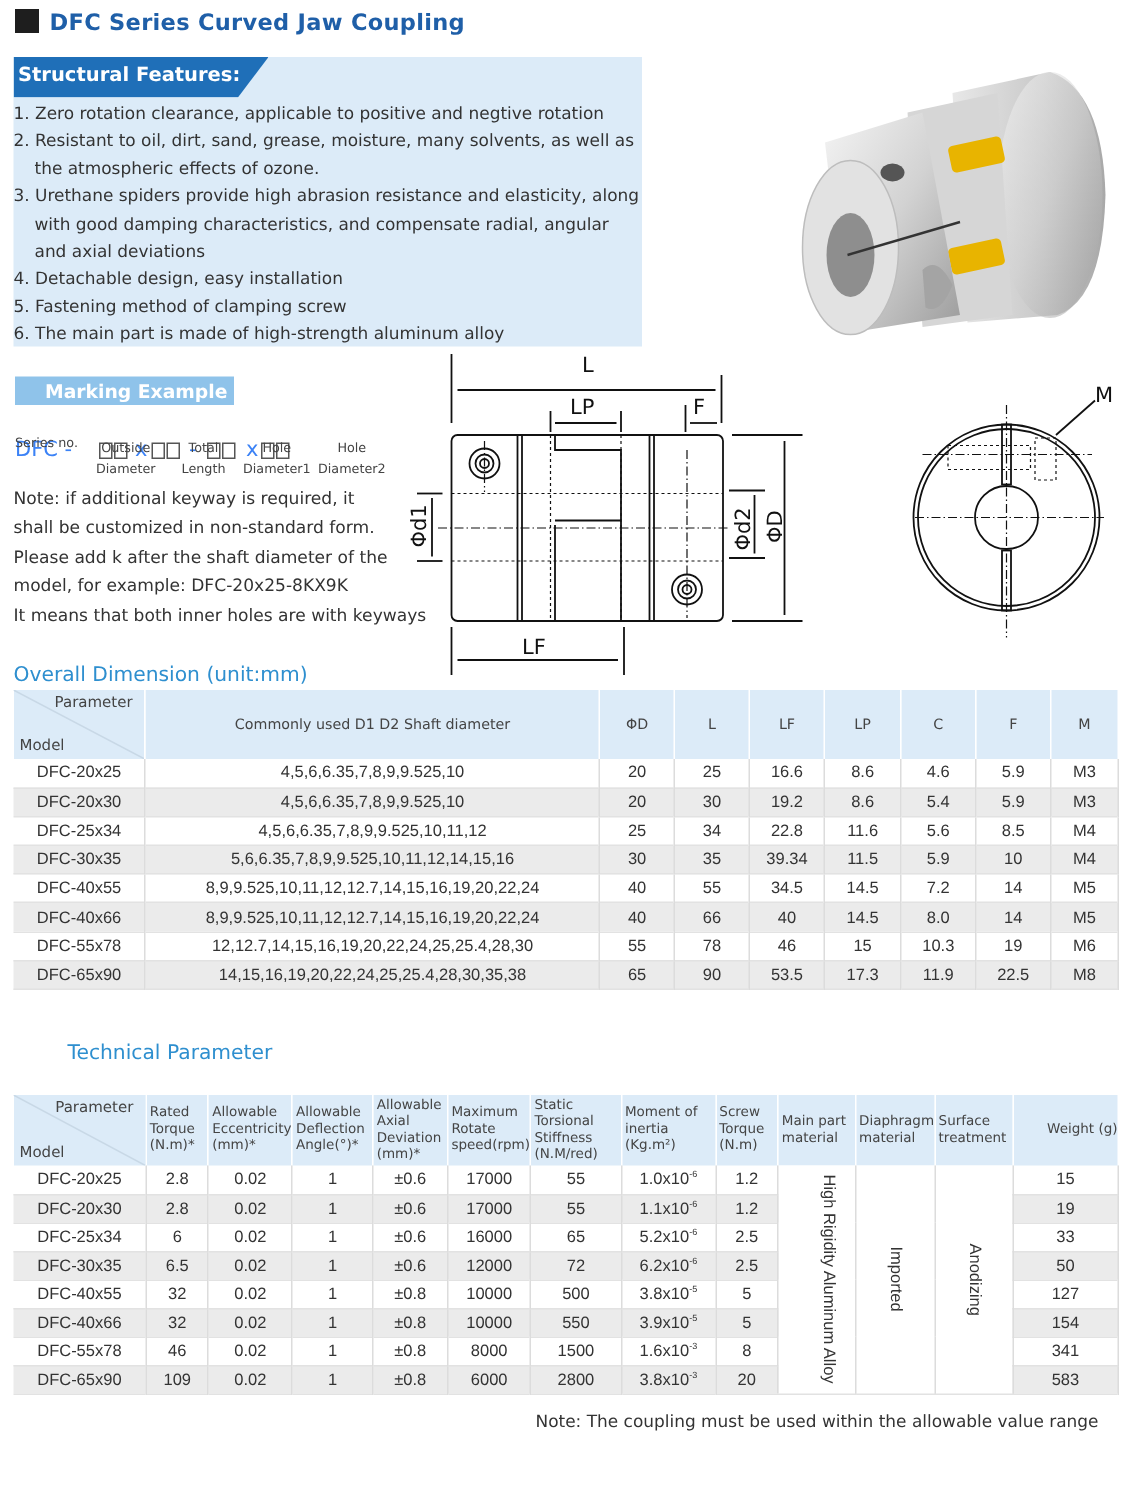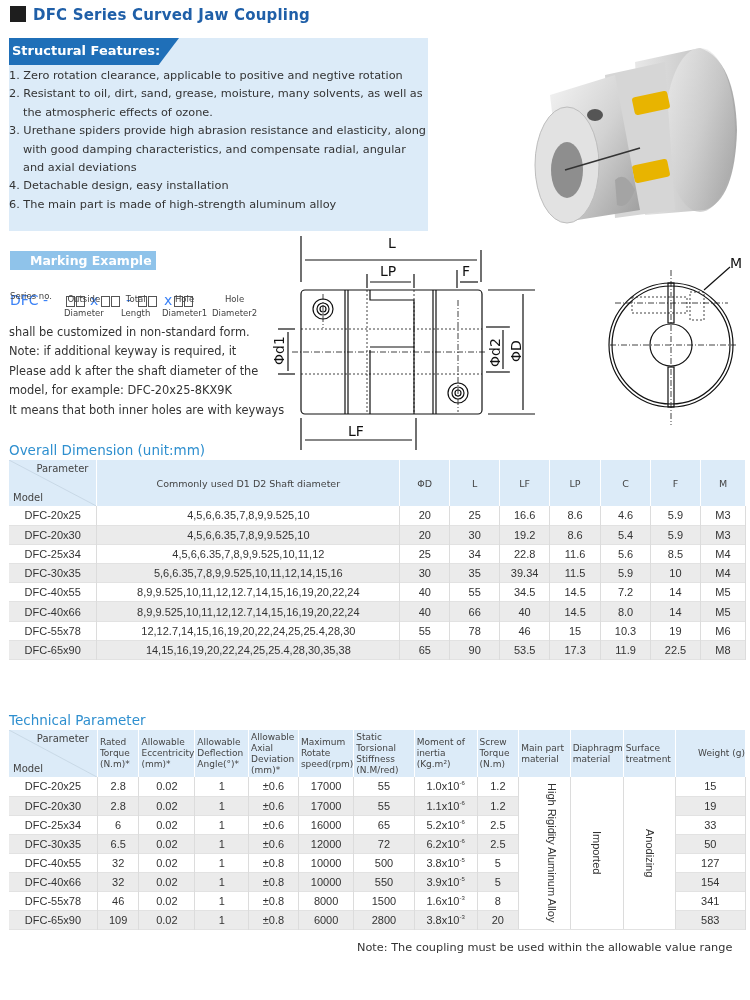--- a/index.html
+++ b/index.html
@@ -67,20 +67,21 @@
 </div>
 
 <div class="features-box">
   <div class="features-banner"></div>
   <div class="features-heading">Structural Features:</div>
   <div class="features-list">
     <div class="item">1. Zero rotation clearance, applicable to positive and negtive rotation</div>
     <div class="item">2. Resistant to oil, dirt, sand, grease, moisture, many solvents, as well as the atmospheric effects of ozone.</div>
     <div class="item">3. Urethane spiders provide high abrasion resistance and elasticity, along with good damping characteristics, and compensate radial, angular and axial deviations</div>
     <div class="item">4. Detachable design, easy installation</div>
+    <div class="item">5. Fastening method of clamping screw</div>
     <div class="item">6. The main part is made of high-strength aluminum alloy</div>
   </div>
 </div>
 
 <svg class="product-photo" viewBox="0 0 240 185">
   <defs>
     <linearGradient id="metal" x1="0" y1="0" x2="1" y2="1">
       <stop offset="0" stop-color="#f4f4f4"></stop>
       <stop offset="0.5" stop-color="#d2d2d2"></stop>
       <stop offset="1" stop-color="#9c9c9c"></stop>
@@ -131,22 +132,22 @@
     <div>Hole</div>
       <div>Diameter1</div>
   </div>
   <div class="code-sub" style="left:202px; top:17px;">
     <div>Hole</div>
       <div>Diameter2</div>
   </div>
 </div>
 
 <div class="note-text">
+  <div>Note: if additional keyway is required, it</div>
   <div>shall be customized in non-standard form.</div>
-  <div>Note: if additional keyway is required, it</div>
   <div>Please add k after the shaft diameter of the</div>
   <div>model, for example: DFC-20x25-8KX9K</div>
   <div>It means that both inner holes are with keyways</div>
 </div>
 
 <svg class="drawing" viewBox="0 0 480 220" font-family="DejaVu Sans, sans-serif">
   <g stroke="#111" fill="none" stroke-width="1.2">
 
     <line x1="31" y1="6" x2="31" y2="52"></line>
     <line x1="211" y1="20" x2="211" y2="52"></line>
@@ -341,21 +342,21 @@
         <td>90</td>
         <td>53.5</td>
         <td>17.3</td>
         <td>11.9</td>
         <td>22.5</td>
         <td>M8</td>
     </tr>
   </tbody>
 </table>
 
-<div class="sec-title" style="top:712px;">Technical Parameter</div>
+<div class="sec-title" style="top:694px;margin-left:36px;">Technical Parameter</div>
 <table class="tech-table">
   <colgroup>
     <col style="width:91px">
       <col style="width:42px">
       <col style="width:52px">
       <col style="width:54px">
     <col style="width:50px">
       <col style="width:52px">
       <col style="width:61px">
       <col style="width:64px">

